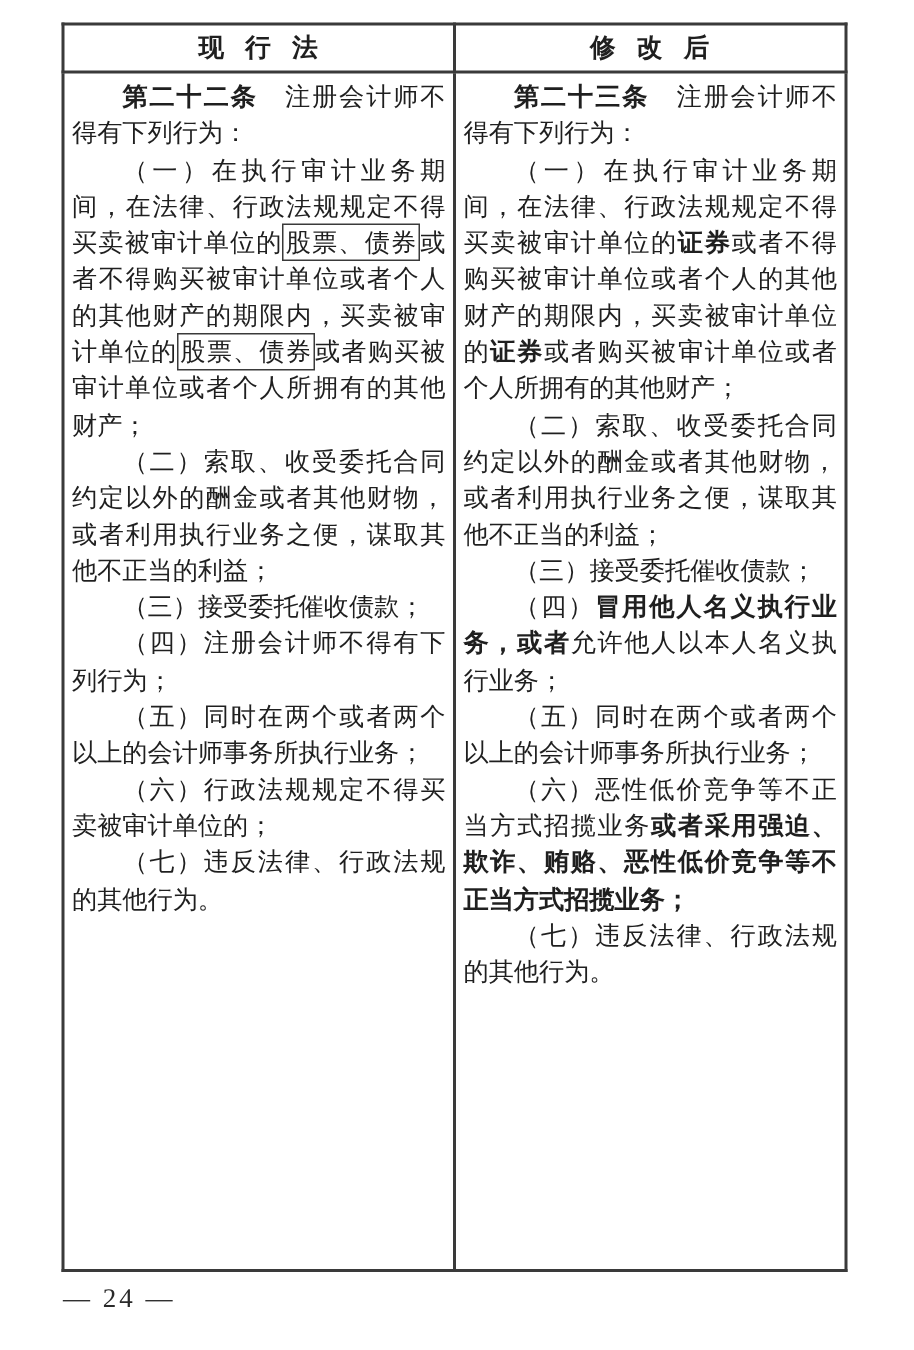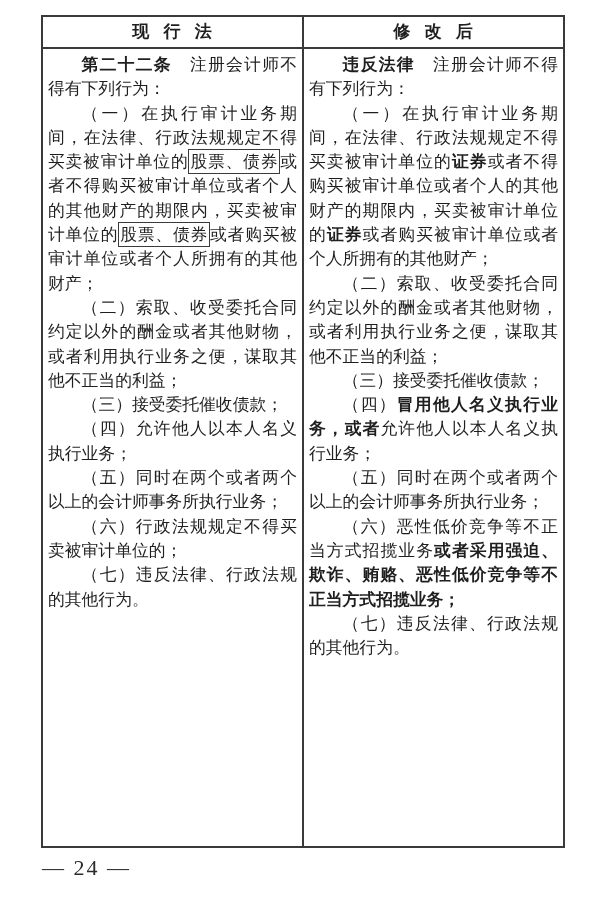--- a/index.html
+++ b/index.html
@@ -59,21 +59,21 @@
   .seg-boxed {
     border: 1px solid #3a3a3a;
     padding: 2px 1px;
     box-decoration-break: clone;
     -webkit-box-decoration-break: clone;
   }
   .page-footer {
     position: absolute;
     left: 42px;
     top: 855px;
-    font-size: 22px;
+    font-size: 18px;
     letter-spacing: 2px;
     color: #2a2a2a;
   }
 </style>
 </head>
 <body>
 
 <div class="page">
 
   <table class="law-table">
@@ -88,29 +88,29 @@
       </tr>
     </thead>
     <tbody>
       <tr>
         <td>
           <div class="col-text">
               <p class="para"><span class="seg seg-bold">第二十二条</span><span class="seg seg-normal">　注册会计师不得有下列行为：</span></p>
               <p class="para"><span class="seg seg-normal">（一）在执行审计业务期间，在法律、行政法规规定不得买卖被审计单位的</span><span class="seg seg-boxed">股票、债券</span><span class="seg seg-normal">或者不得购买被审计单位或者个人的其他财产的期限内，买卖被审计单位的</span><span class="seg seg-boxed">股票、债券</span><span class="seg seg-normal">或者购买被审计单位或者个人所拥有的其他财产；</span></p>
               <p class="para"><span class="seg seg-normal">（二）索取、收受委托合同约定以外的酬金或者其他财物，或者利用执行业务之便，谋取其他不正当的利益；</span></p>
               <p class="para"><span class="seg seg-normal">（三）接受委托催收债款；</span></p>
-              <p class="para"><span class="seg seg-normal">（四）允许他人以本人名义执行业务；</span></p>
+              <p class="para"><span class="seg seg-normal">（四）注册会计师不得有下列行为；</span></p>
               <p class="para"><span class="seg seg-normal">（五）同时在两个或者两个以上的会计师事务所执行业务；</span></p>
               <p class="para"><span class="seg seg-normal">（六）行政法规规定不得买卖被审计单位的；</span></p>
               <p class="para"><span class="seg seg-normal">（七）违反法律、行政法规的其他行为。</span></p>
             </div>
         </td>
         <td>
           <div class="col-text">
-              <p class="para"><span class="seg seg-bold">违反法律</span><span class="seg seg-normal">　注册会计师不得有下列行为：</span></p>
+              <p class="para"><span class="seg seg-bold">第二十三条</span><span class="seg seg-normal">　注册会计师不得有下列行为：</span></p>
               <p class="para"><span class="seg seg-normal">（一）在执行审计业务期间，在法律、行政法规规定不得买卖被审计单位的</span><span class="seg seg-bold">证券</span><span class="seg seg-normal">或者不得购买被审计单位或者个人的其他财产的期限内，买卖被审计单位的</span><span class="seg seg-bold">证券</span><span class="seg seg-normal">或者购买被审计单位或者个人所拥有的其他财产；</span></p>
               <p class="para"><span class="seg seg-normal">（二）索取、收受委托合同约定以外的酬金或者其他财物，或者利用执行业务之便，谋取其他不正当的利益；</span></p>
               <p class="para"><span class="seg seg-normal">（三）接受委托催收债款；</span></p>
               <p class="para"><span class="seg seg-normal">（四）</span><span class="seg seg-bold">冒用他人名义执行业务，或者</span><span class="seg seg-normal">允许他人以本人名义执行业务；</span></p>
               <p class="para"><span class="seg seg-normal">（五）同时在两个或者两个以上的会计师事务所执行业务；</span></p>
               <p class="para"><span class="seg seg-normal">（六）恶性低价竞争等不正当方式招揽业务</span><span class="seg seg-bold">或者采用强迫、欺诈、贿赂、恶性低价竞争等不正当方式招揽业务；</span></p>
               <p class="para"><span class="seg seg-normal">（七）违反法律、行政法规的其他行为。</span></p>
             </div>
         </td>
       </tr>

